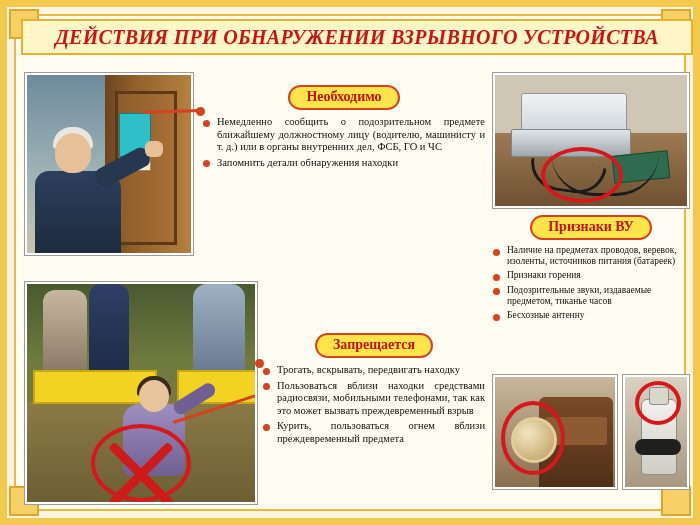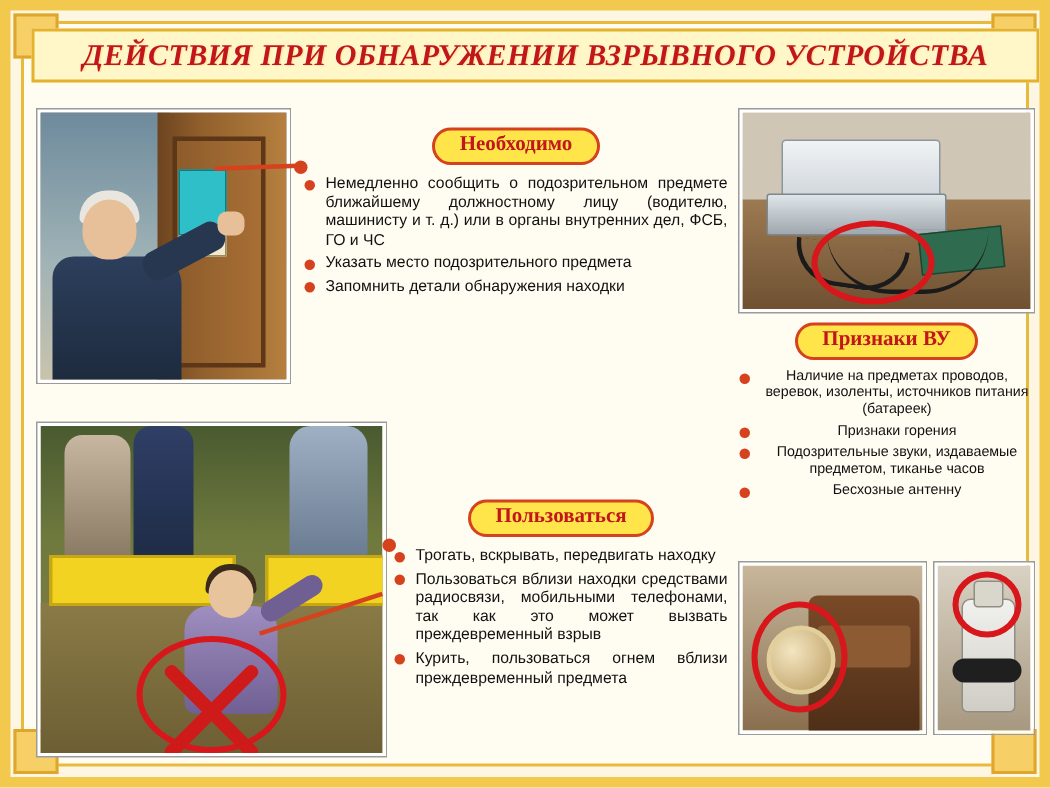--- a/index.html
+++ b/index.html
@@ -89,20 +89,21 @@
     padding: 0;
   }
   ul.bullets li {
     position: relative;
     padding-left: 14px;
     margin-bottom: 3px;
     font-size: 10.5px;
     line-height: 12.5px;
     color: #111111;
     text-align: justify;
+    font-family: Liberation Serif, serif;
   }
   ul.bullets li::before {
     content: "";
     position: absolute;
     left: 0;
     top: 3.5px;
     width: 7px;
     height: 7px;
     border-radius: 50%;
     background: #d6411e;
@@ -297,21 +298,21 @@
   }
 
   
   .block { position: absolute; margin-top: 12px; }
   .b-neobhodimo { left: 196px; top: 66px; width: 282px; }
   .b-neobhodimo .pill-wrap { margin-bottom: 6px; }
   .b-zapresh { left: 256px; top: 314px; width: 222px; }
   .b-zapresh .pill-wrap { margin-bottom: 6px; }
   .b-priznaki { left: 486px; top: 196px; width: 196px; }
   .b-priznaki .pill-wrap { margin-bottom: 5px; }
-  .b-priznaki ul.bullets li { font-size: 9.5px; line-height: 11.2px; text-align: center; }
+  .b-priznaki ul.bullets li { font-size: 9.5px; line-height: 11.2px; text-align: left; }
   .b-zapresh ul.bullets li { font-size: 10.5px; line-height: 12.6px; }
 </style>
 </head>
 <body>
 
 <div class="poster">
   <div class="poster-inner"></div>
 
   <div class="corner-orn corner-tl"></div>
   <div class="corner-orn corner-tr"></div>
@@ -378,28 +379,27 @@
     <div class="dev-bow"></div>
     <div class="hl-circle" style="left:10px; top:4px; width:46px; height:44px;"></div>
   </div>
 
   <div class="block b-neobhodimo">
     <div class="pill-wrap">
       <span class="pill">Необходимо</span>
     </div>
     <ul class="bullets">
       <li>Немедленно сообщить о подозрительном предмете ближайшему должностному лицу (водителю, машинисту и т. д.) или в органы внутренних дел, ФСБ, ГО и ЧС</li>
-      <li>Указать место подозрительного предмета</li>
       <li>Запомнить детали обнаружения находки</li>
     </ul>
   </div>
 
   <div class="block b-zapresh">
     <div class="pill-wrap">
-      <span class="pill">Пользоваться</span>
+      <span class="pill">Запрещается</span>
     </div>
     <ul class="bullets">
       <li>Трогать, вскрывать, передвигать находку</li>
       <li>Пользоваться вблизи находки средствами радиосвязи, мобильными телефонами, так как это может вызвать преждевременный взрыв</li>
       <li>Курить, пользоваться огнем вблизи преждевременный предмета</li>
     </ul>
   </div>
 
   <div class="block b-priznaki">
     <div class="pill-wrap">

